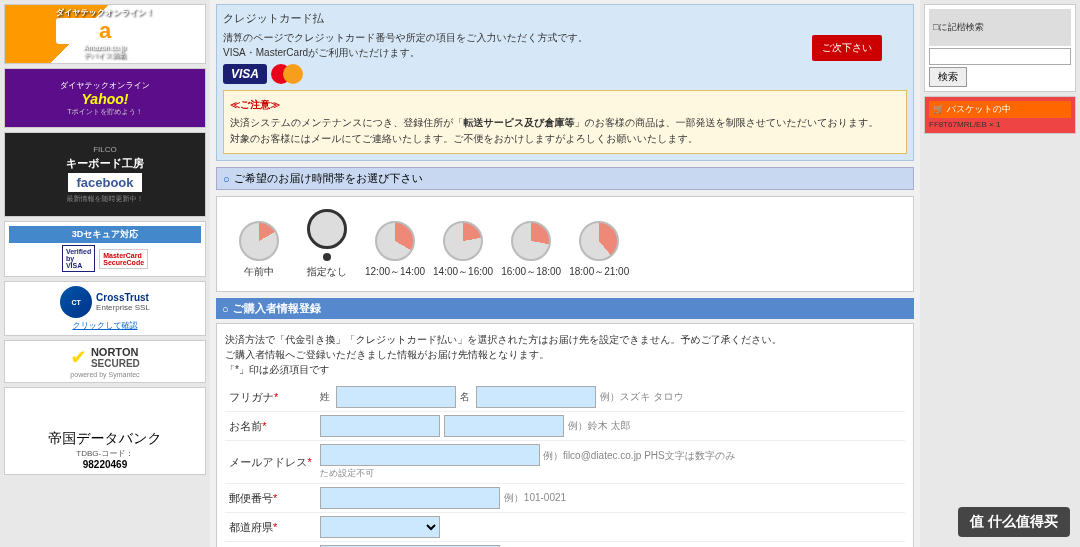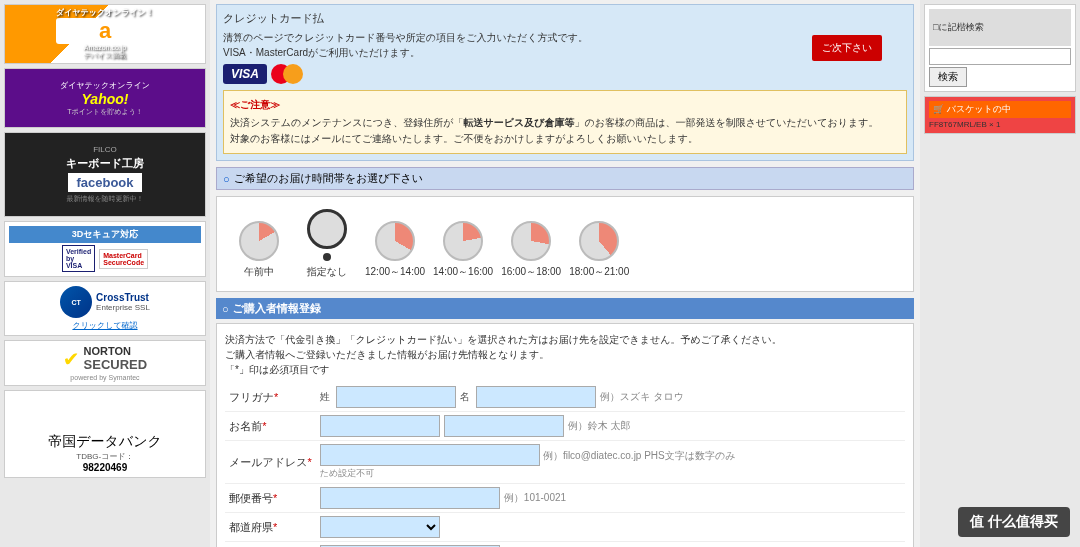--- a/index.html
+++ b/index.html
@@ -136,21 +136,21 @@
         </div>
       </div>
       <div class="trust-click">クリックして確認</div>
     </div>
 
     <div class="norton-box">
       <div class="norton-logo">
         <div class="norton-tick">✔</div>
         <div>
           <div class="norton-text">NORTON</div>
-          <div style="font-size:13px;font-weight:bold;color:#555;">SECURED</div>
+          <div style="font-size:10px;font-weight:bold;color:#555;">SECURED</div>
         </div>
       </div>
       <div class="norton-sym">powered by Symantec</div>
     </div>
 
     <div class="teikoku-box">
       <div style="font-size:14px;font-weight:normal;margin-top:38px;">帝国データバンク</div>
       <div style="font-size:8px;color:#555;">TDBG-コード：</div>
       <div style="font-size:10px;font-weight:bold;">98220469</div>
     </div>

